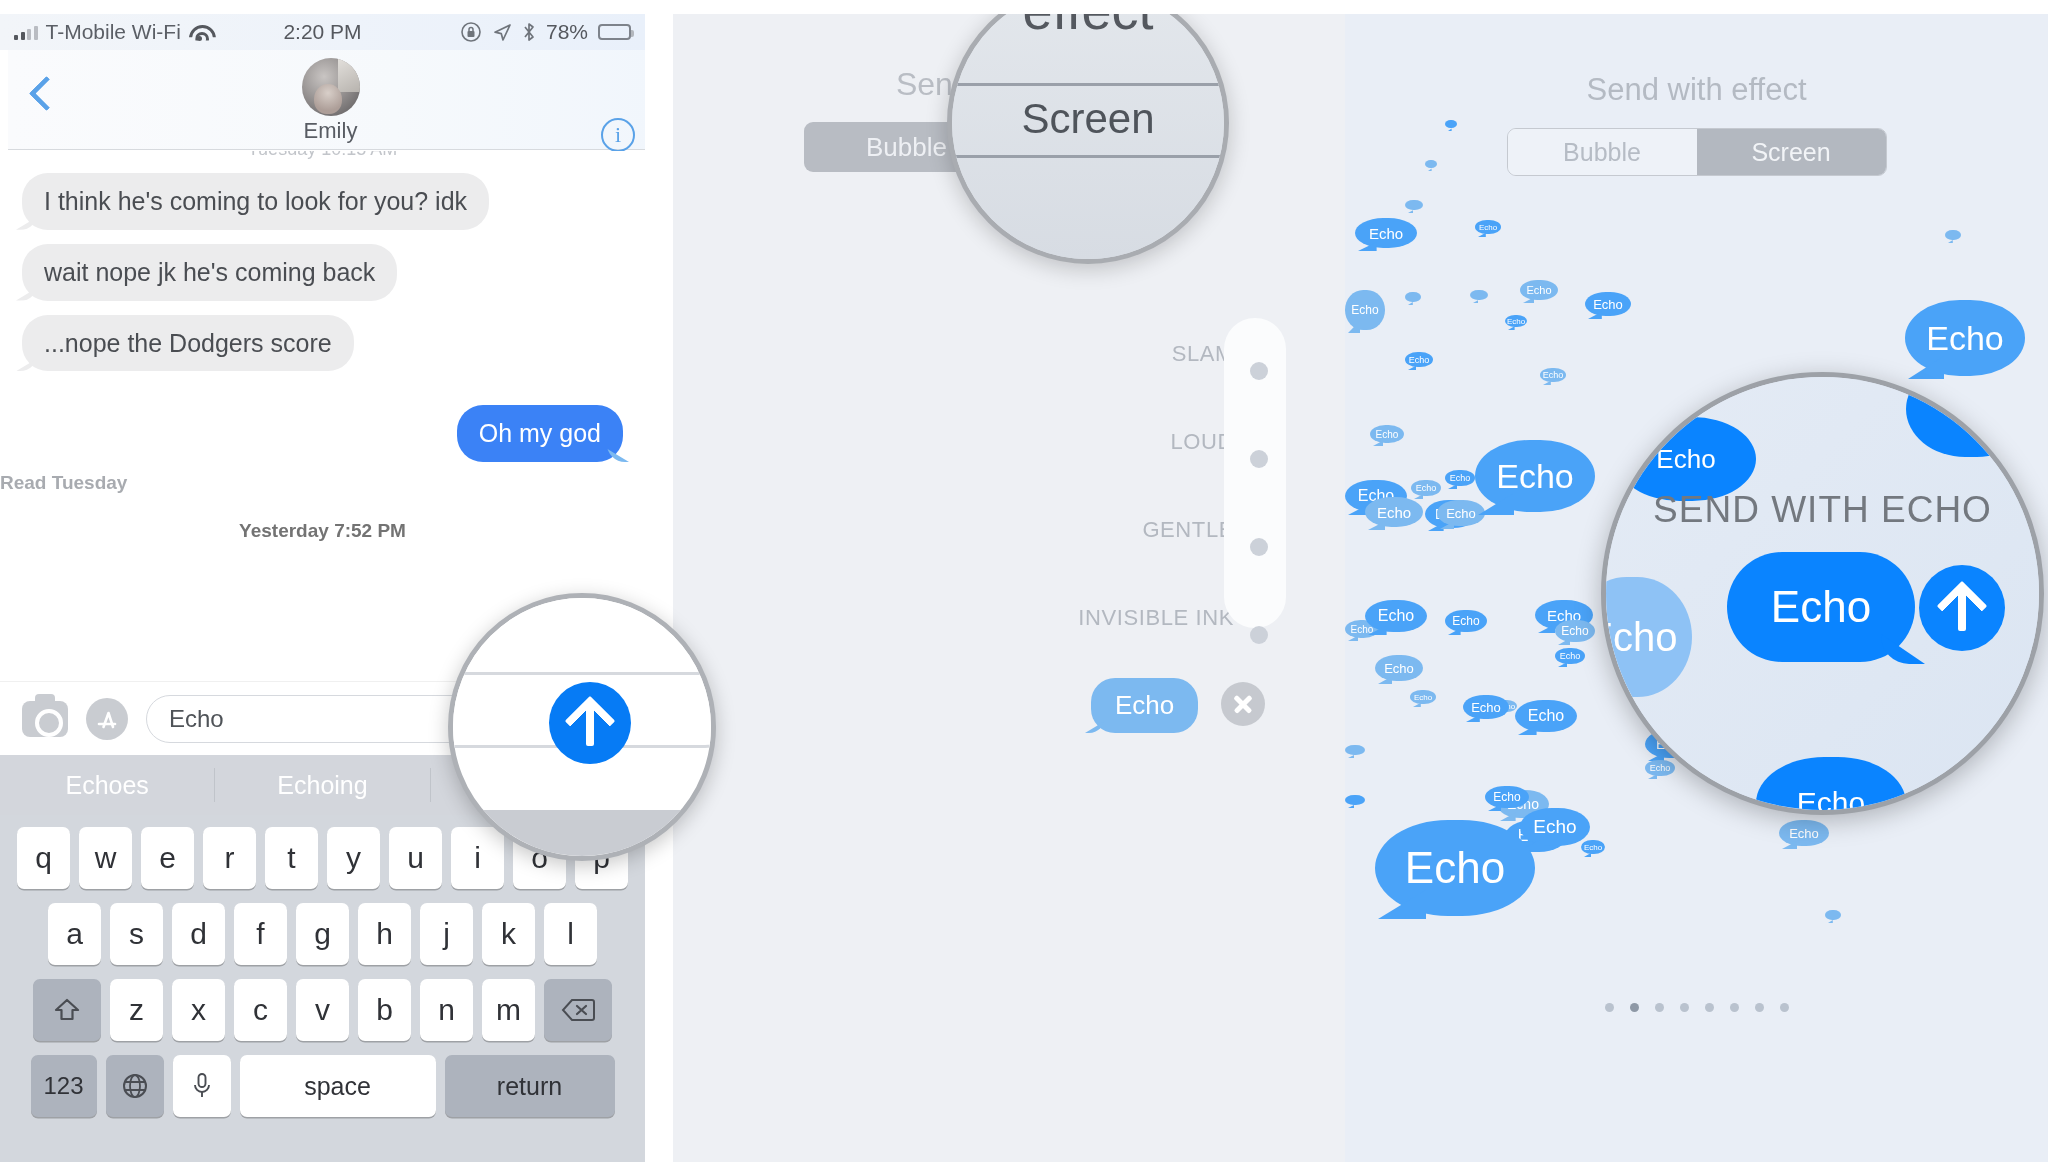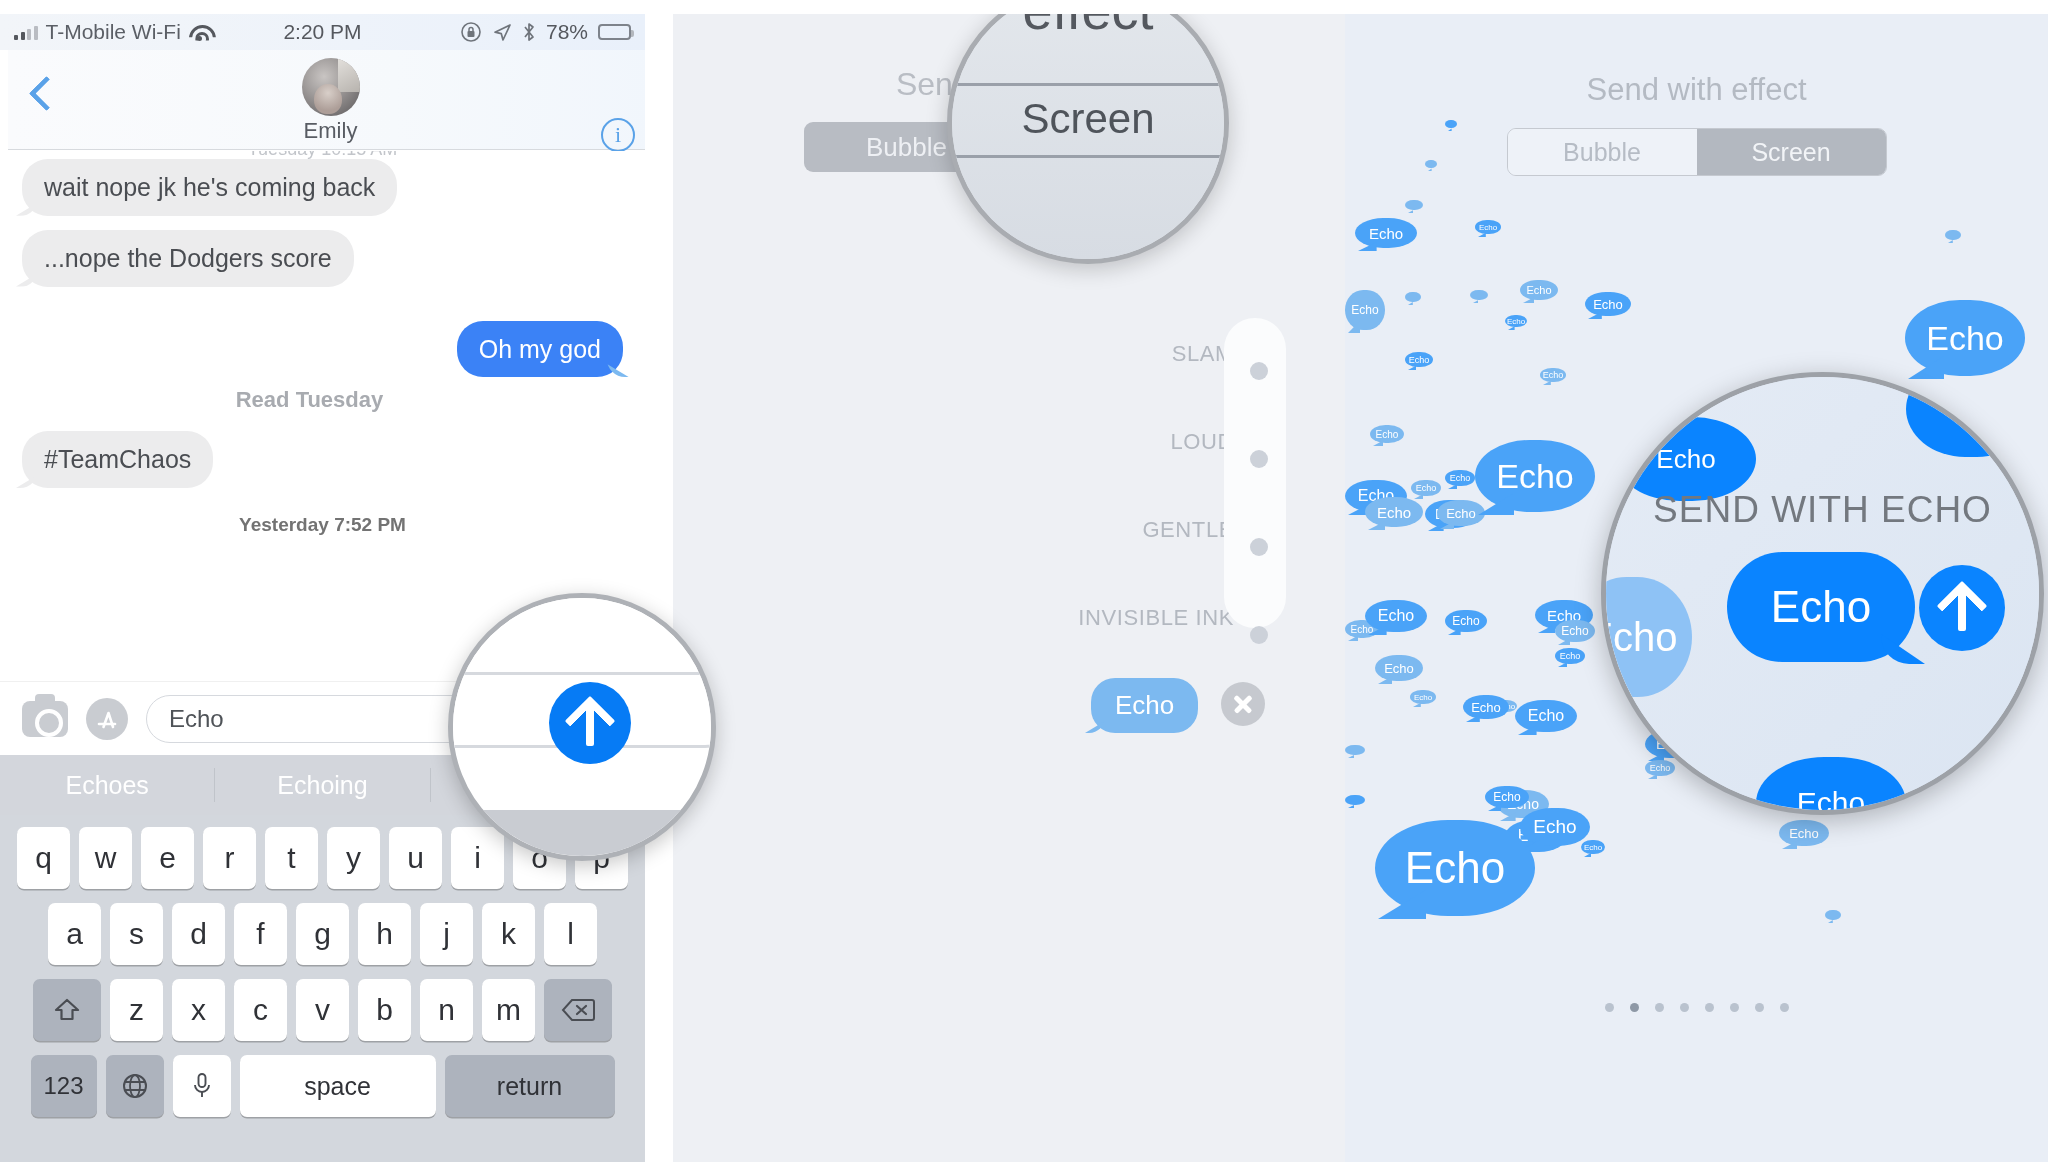--- a/index.html
+++ b/index.html
@@ -110,21 +110,21 @@
   .bubble.in::after{
     content:""; position:absolute; left:-6px; bottom:0px; width:22px;height:22px;
     background:#ececed; border-bottom-right-radius:18px;
     clip-path: polygon(0% 100%, 100% 100%, 100% 40%);
   }
   .bubble.out::after{
     content:""; position:absolute; right:-6px; bottom:0px; width:22px;height:22px;
     background:#7cb9f0; border-bottom-left-radius:18px;
     clip-path: polygon(0% 100%, 100% 100%, 0% 40%);
   }
-  .read-receipt { text-align:center; padding-right:26px; font-size:22px; color:#a8abb0; font-weight:bold; margin:-4px 0 18px;}
+  .read-receipt { text-align:left; padding-right:26px; font-size:19px; color:#a8abb0; font-weight:bold; margin:-4px 0 18px;}
   .daystamp { text-align:center; font-size:19px; color:#737373; font-weight:bold; margin: 26px 0 10px;}
 
   
   #input-bar {
     position:absolute; left:0; top:681px; width:645px; height:74px;
     background:#ffffff; display:flex; align-items:center; gap:18px; padding: 0 22px;
     border-top:1px solid #f0f0f0;
   }
   .camera-icon{ width:46px;height:36px;background:#c9ccd1;border-radius:8px;position:relative;}
   .camera-icon::before{content:"";position:absolute;left:13px;top:-7px;width:20px;height:8px;background:#c9ccd1;border-radius:4px 4px 0 0;}
@@ -380,33 +380,33 @@
       <div id="avatar"></div>
       <div id="contact-name">Emily</div>
       <div id="info-circle">i</div>
     </div>
 
     <div id="thread">
       <div style="height:8px; overflow:hidden; position:relative;">
         <div style="position:absolute;left:50%;transform:translateX(-50%);top:-12px;font-size:18px;color:#c2c5ca;white-space:nowrap;">Tuesday 10:15 AM</div>
       </div>
 
+      <div class="row in" style="margin-top:14px;">
+        <div class="bubble in">I think he's coming to look for you? idk</div>
+      </div>
       <div class="row in">
         <div class="bubble in">wait nope jk he's coming back</div>
       </div>
       <div class="row in">
         <div class="bubble in">...nope the Dodgers score</div>
       </div>
       <div class="row out" style="margin-top:34px;">
         <div class="bubble out">Oh my god</div>
       </div>
       <div class="read-receipt">Read Tuesday</div>
-      <div class="row in">
-        <div class="bubble in">#TeamChaos</div>
-      </div>
       <div class="daystamp">Yesterday 7:52 PM</div>
     </div>
 
     <div id="input-bar">
       <span class="camera-icon"></span>
       <span class="appstore-icon">
         <svg width="26" height="26" viewBox="0 0 26 26">
           <path d="M5 18 H21" stroke="#fff" stroke-width="2.6" stroke-linecap="round"></path>
           <path d="M9.5 21 L14.5 7 L19 21" fill="none" stroke="#fff" stroke-width="2.6" stroke-linecap="round" stroke-linejoin="round"></path>
         </svg>

